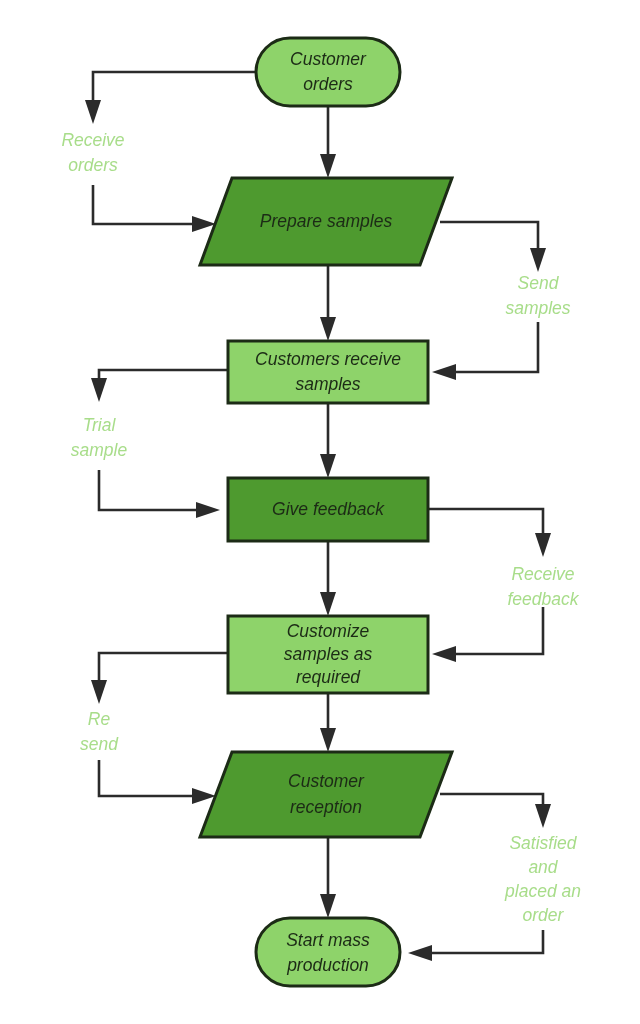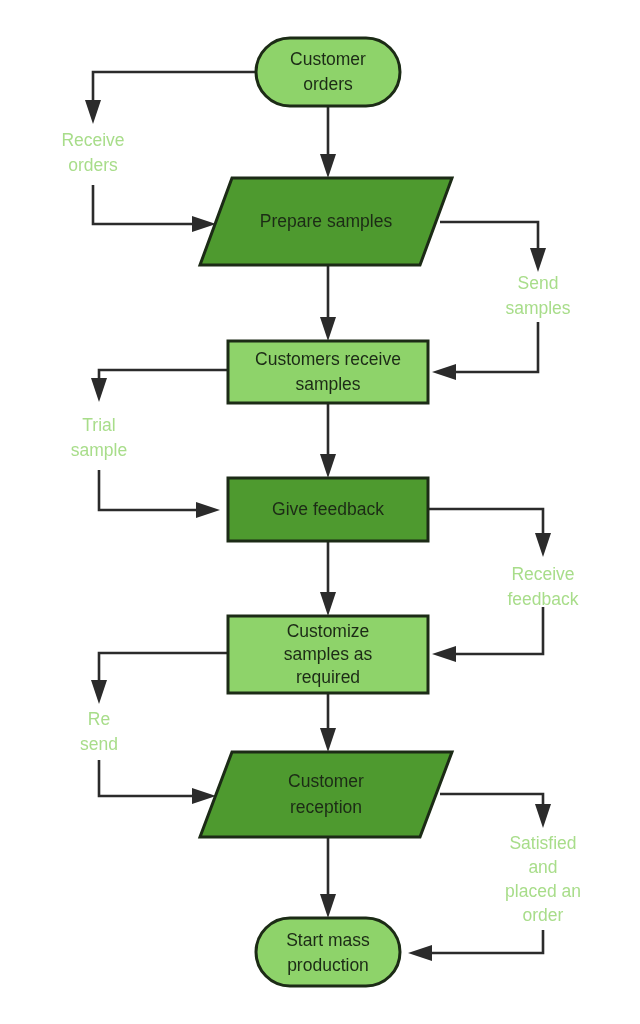--- a/index.html
+++ b/index.html
@@ -11,20 +11,21 @@
     width: 640px;
     height: 1024px;
     font-family: "Liberation Sans", sans-serif;
     overflow: hidden;
   }
   #canvas-wrap {
     position: relative;
     width: 640px;
     height: 1024px;
     background: #ffffff;
+    font-style: italic;
   }
   svg.flow {
     position: absolute;
     left: 0;
     top: 0;
     width: 640px;
     height: 1024px;
     display: block;
   }
   .node-text {

